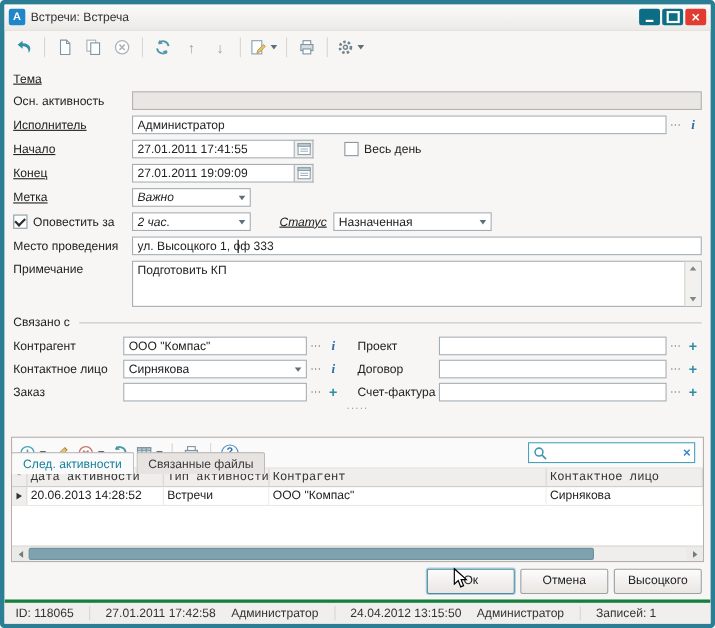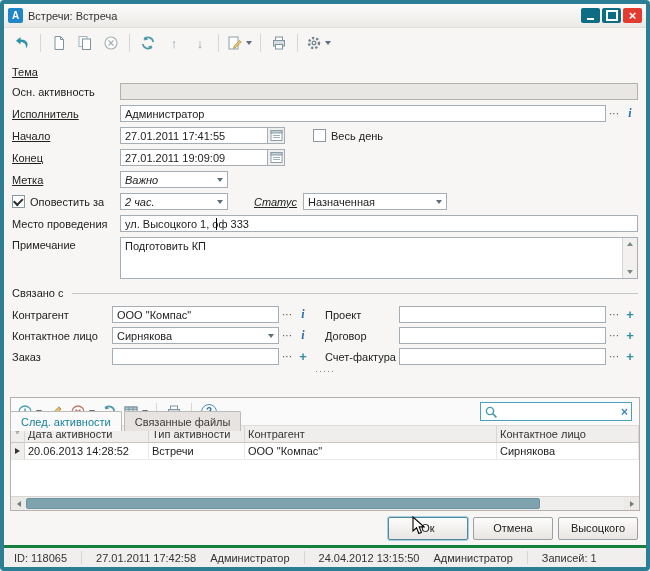--- a/index.html
+++ b/index.html
@@ -98,21 +98,21 @@
   .help-btn::after { content:"?"; width:14px; height:14px; border:1px solid #4a90c4; border-radius:50%;
               color:#2a6fae; font-weight:bold; font-size:10px; display:flex; align-items:center; justify-content:center; }
   .searchbox { margin-left:auto; margin-right:2px; width:152px; height:19px; border:1px solid #49a2b8;
               background:#fff; display:flex; align-items:center; padding:0 3px; gap:3px; }
   .search-input { flex:1; min-width:0; height:15px; border:none; outline:none; background:transparent;
               font:inherit; }
   .search-close::after { content:"×"; color:#3a87c8; font-weight:bold; font-size:12px; line-height:1; }
 
   
   .ghead, .grid-row { display:grid; grid-template-columns:14px 124px 96px 252px 1fr; }
-  .ghead { background:#f0eeec; flex:0 0 17px; }
+  .ghead { background:#f0eeec; flex:0 0 17px;font-family:Liberation Mono, monospace; }
   .gc { height:17px; display:flex; align-items:center; padding:0 3px; overflow:hidden; white-space:nowrap; }
   .ghead .gc { border-right:1px solid #d8d5d2; border-bottom:1px solid #c9c6c3; color:#333; }
   .grid-row .gc { border-right:1px solid #eae8e5; border-bottom:1px solid #eae8e5; background:#fff; }
   .gc.sel { justify-content:center; padding:0; }
   .grid-row .gc.sel { background:#f0eeec; border-right:1px solid #d8d5d2; }
   .hdr-icon::after { content:"*"; color:#8a8a8a; font-size:11px; margin-top:3px; }
   .row-marker { width:0; height:0; border-top:3.5px solid transparent; border-bottom:3.5px solid transparent;
                 border-left:5px solid #333; }
   .grid-empty { flex:1 1 auto; background:#fff; }
   .hscroll { height:14px; flex:0 0 14px; background:#f0eeec; border-top:1px solid #d8d5d2;

